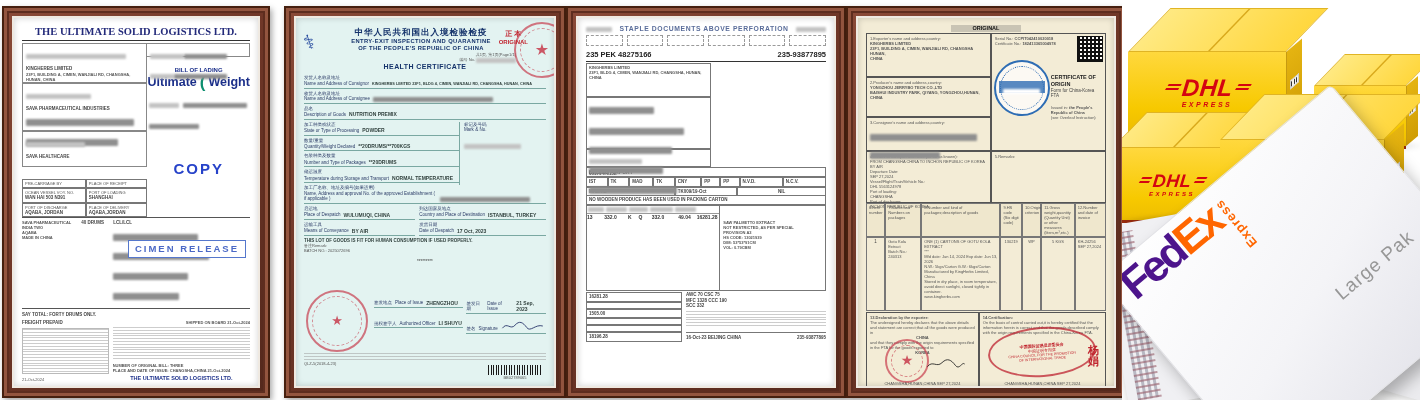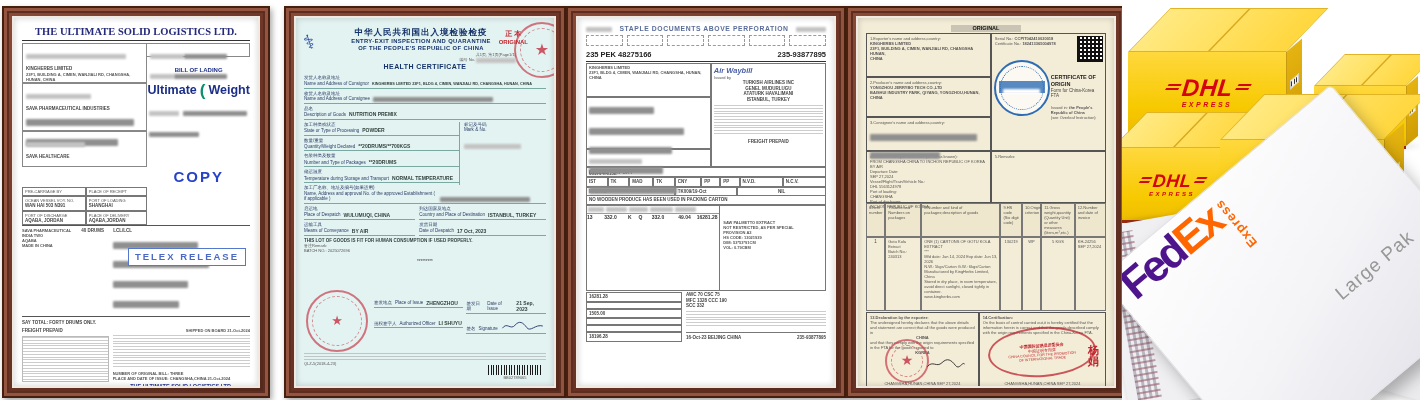--- a/index.html
+++ b/index.html
@@ -19,21 +19,21 @@
   .rd.dk{background:#8f8f8f;} .rd.tall{height:7px;}
   .fineprint{background:repeating-linear-gradient(180deg,#9a9a9a 0 1px,transparent 1px 2.8px);opacity:.5;}
   .bx{border:0.5px solid #777;box-sizing:border-box;}
   .barcode{background:repeating-linear-gradient(90deg,#1a1a1a 0 1px,transparent 1px 2.6px);}
   .sig{stroke:#223066;fill:none;stroke-width:1.2;}
   
   .d1-title{font-family:"Liberation Serif",serif;font-weight:bold;color:#232a7a;font-size:10.5px;text-align:center;
             border-bottom:1px solid #333;padding-bottom:2px;margin-bottom:2px;}
   .grid2{display:flex;} .col{box-sizing:border-box;}
   .d1cell{border:0.5px solid #888;padding:2px 3px;box-sizing:border-box;}
-  .d1-logo{display:flex;justify-content:center;align-items:center;gap:3px;color:#1b2f8a;font-weight:bold;font-size:12.5px;margin:8px 0 2px;}
+  .d1-logo{display:flex;justify-content:center;align-items:center;gap:3px;color:#1b2f8a;font-weight:bold;font-size:12.5px;margin:0 0 2px;}
   .d1-paren{color:#0c8f6f;font-size:17px;font-weight:bold;line-height:.8;}
   .copy{color:#2743c9;font-weight:bold;font-size:15px;letter-spacing:2px;text-align:center;margin-top:26px;}
   .telex{display:inline-block;border:1.5px solid #5577cc;color:#4b69c6;font-weight:bold;font-size:9.5px;
          letter-spacing:2px;padding:2px 6px;background:#fff;}
   
   .doc2{background:#e3f3f1;}
   .hc-cn{font-size:8.5px;font-weight:bold;color:#15336b;text-align:center;letter-spacing:1px;}
   .hc-en{font-size:5.8px;font-weight:bold;color:#15336b;text-align:center;letter-spacing:.4px;}
   .hc-cadu{position:absolute;left:8px;top:12px;color:#2a4ea0;font-size:20px;transform:rotate(-18deg);}
   .hc-orig{position:absolute;right:26px;top:12px;color:#c0252f;text-align:center;font-weight:bold;}
@@ -178,21 +178,21 @@
 MADE IN CHINA</div>
           <div class="col t45 b" style="width:14%;">40 DRUMS</div>
           <div class="col" style="width:60%;">
             <div class="t45 b">LCL/LCL</div>
             <span class="rd dk tall" style="width:62%;margin-top:2px;"></span>
             <span class="rd dk tall" style="width:70%;"></span>
             <span class="rd dk tall" style="width:55%;"></span>
             <span class="rd dk tall" style="width:48%;"></span>
           </div>
         </div>
-        <div class="telex" style="position:absolute;right:4px;top:22px;">TELEX RELEASE</div>
+        <div class="telex" style="position:absolute;right:4px;top:22px;">CIMEN RELEASE</div>
       </div>
       <div class="t45 b" style="margin-top:3px;">SAY TOTAL: FORTY DRUMS ONLY.</div>
       <div class="grid2" style="margin-top:2px;">
         <div class="col" style="width:38%;">
           <div class="t45 b">FREIGHT PREPAID</div>
           <div class="bx fineprint" style="height:46px;margin-top:3px;"></div>
           <div class="t4" style="margin-top:3px;">21-Oct-2024</div>
         </div>
         <div class="col" style="width:62%;padding-left:4px;">
           <div class="t4 b r">SHIPPED ON BOARD  21-Oct-2024</div>
@@ -414,30 +414,20 @@
             <span class="rd dk tall" style="width:55%;"></span><br>
             <span class="rd dk tall" style="width:80%;margin-top:2px;"></span>
             <span class="rd dk tall" style="width:70%;"></span>
             <span class="rd dk tall" style="width:62%;"></span>
             <span class="rd dk tall" style="width:74%;"></span>
           </div>
           <div class="bx" style="height:18px;padding:1px 2px;">
             <span class="rd" style="width:45%;"></span>
             <div class="t45 b">0017047015Z</div>
           </div>
-        </div>
-        <div class="col bx" style="width:48%;padding:2px;">
-          <div class="awb-air">Air Waybill</div>
-          <div class="t4">Issued by</div>
-          <div class="t45 b c pre">TURKISH AIRLINES INC
-GENEL MUDURLUGU
-ATATURK HAVALIMANI
-ISTANBUL, TURKEY</div>
-          <div class="fineprint" style="height:30px;margin-top:2px;"></div>
-          <div class="t45 b c" style="margin-top:4px;">FREIGHT PREPAID</div>
         </div>
       </div>
       <div class="t5 b" style="border:0.5px solid #777;padding:1px 2px;">BEIJING AIRPORT</div>
       <div class="cellrow">
         <div class="t45 b" style="width:9%;">IST</div>
         <div class="t45 b" style="width:9%;">TK</div>
         <div class="t45 b" style="width:10%;">MAD</div>
         <div class="t45 b" style="width:9%;">TK</div>
         <div class="t45 b" style="width:11%;">CNY</div>
         <div class="t45 b" style="width:8%;">PP</div>

